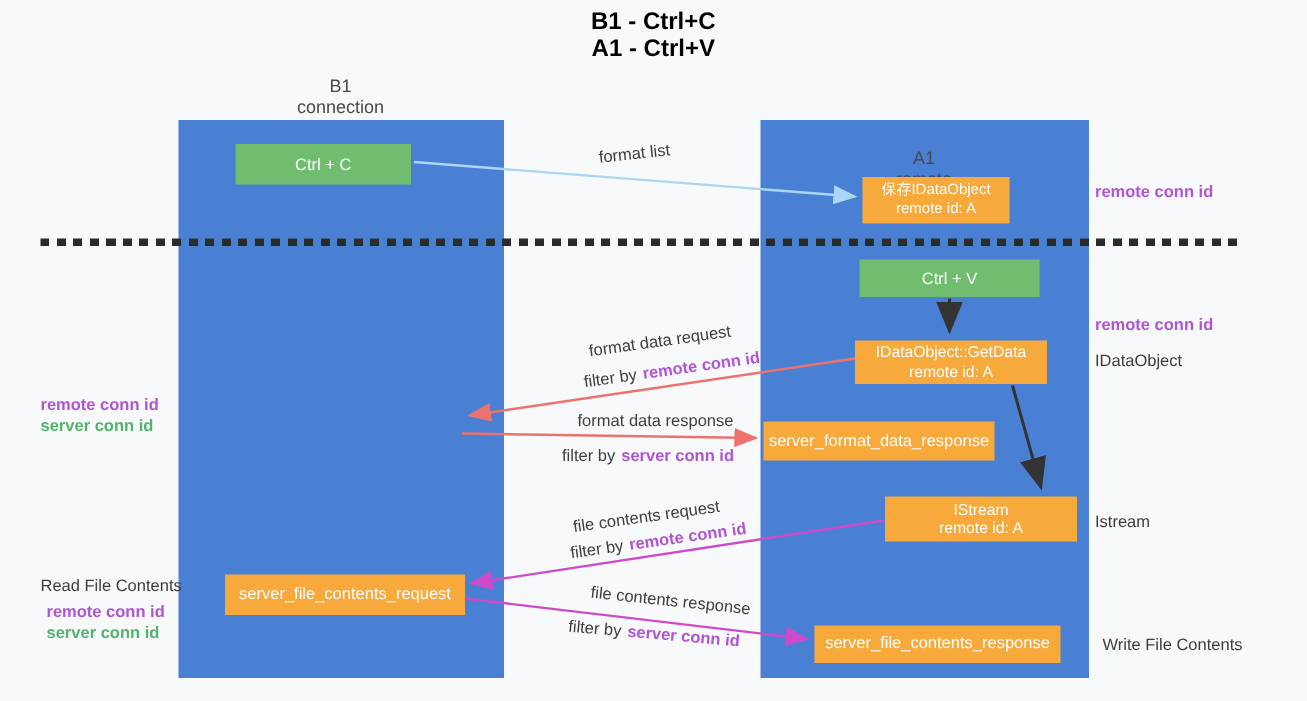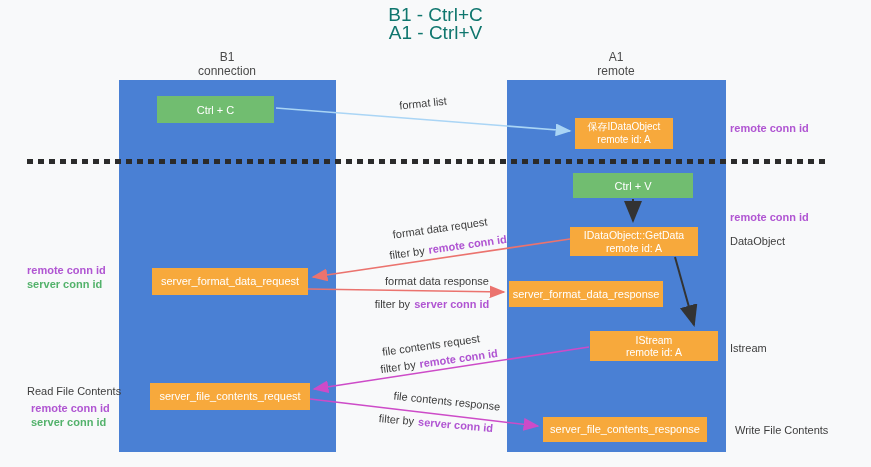--- a/index.html
+++ b/index.html
@@ -8,21 +8,21 @@
     background:#f1f3f4;
   }
   .stage{
     position:relative;
     width:871px;height:467px;
     background:#f8f9fa;
     overflow:hidden;
   }
   .title{
     position:absolute;left:0;top:6px;width:871px;
-    text-align:center;font-size:19px;line-height:18px;color:#0f766e;
+    text-align:center;font-size:16px;line-height:18px;color:#000000;font-weight:bold;
   }
   .colhead{
     position:absolute;top:50px;transform:translateX(-50%);
     text-align:center;font-size:12px;line-height:14px;color:#4a4a4a;
     white-space:nowrap;z-index:2;
   }
   .col{
     position:absolute;top:80px;height:372px;
     background:#4a80d4;z-index:1;
   }
@@ -56,21 +56,21 @@
 
   <div class="title">
     <div>B1 - Ctrl+C</div>
     <div>A1 - Ctrl+V</div>
   </div>
 
   <div class="colhead" style="left:227px;">
     <div>B1</div>
     <div>connection</div>
   </div>
-  <div class="colhead" style="left:616px;">
+  <div class="colhead" style="left:616px;margin-top:48px;">
     <div>A1</div>
     <div>remote</div>
   </div>
 
   <div class="col col-left"></div>
   <div class="col col-right"></div>
 
   <div class="dashed"></div>
 
   <svg class="arrows" width="871" height="467">
@@ -108,23 +108,20 @@
 
   <div class="node green" style="left:573px;top:173px;width:120px;height:25px;text-align:center;">
     <div>Ctrl + V</div>
   </div>
 
   <div class="node orange" style="left:570px;top:227px;width:128px;height:29px;">
     <div>IDataObject::GetData</div>
     <div>remote id: A</div>
   </div>
 
-  <div class="node orange" style="left:152px;top:268px;width:156px;height:27px;font-size:11px;">
-    <div>server_format_data_request</div>
-  </div>
 
   <div class="node orange" style="left:509px;top:281px;width:154px;height:26px;font-size:11px;text-align:right;">
     <div>server_format_data_response</div>
   </div>
 
   <div class="node orange" style="left:590px;top:331px;width:128px;height:30px;">
     <div>IStream</div>
     <div>remote id: A</div>
   </div>
 
@@ -153,21 +150,21 @@
     <span class="pre">filter by</span><span class="purple">remote conn id</span>
   </div>
 
   <div class="lbl lbl-c" style="left:447px;top:401px;transform:translate(-50%,-50%) rotate(6deg);">file contents response</div>
   <div class="lbl lbl-c" style="left:436px;top:423px;transform:translate(-50%,-50%) rotate(5deg);">
     <span class="pre">filter by</span><span class="purple">server conn id</span>
   </div>
 
   <div class="lbl purple" style="left:730px;top:122px;">remote conn id</div>
   <div class="lbl purple" style="left:730px;top:211px;">remote conn id</div>
-  <div class="lbl" style="left:730px;top:235px;">DataObject</div>
+  <div class="lbl" style="left:730px;top:235px;">IDataObject</div>
   <div class="lbl" style="left:730px;top:342px;">Istream</div>
   <div class="lbl" style="left:735px;top:424px;">Write File Contents</div>
 
   <div class="lbl purple" style="left:27px;top:264px;">remote conn id</div>
   <div class="lbl greentxt" style="left:27px;top:278px;">server conn id</div>
   <div class="lbl" style="left:27px;top:385px;">Read File Contents</div>
   <div class="lbl purple" style="left:31px;top:402px;">remote conn id</div>
   <div class="lbl greentxt" style="left:31px;top:416px;">server conn id</div>
 
 </div>

